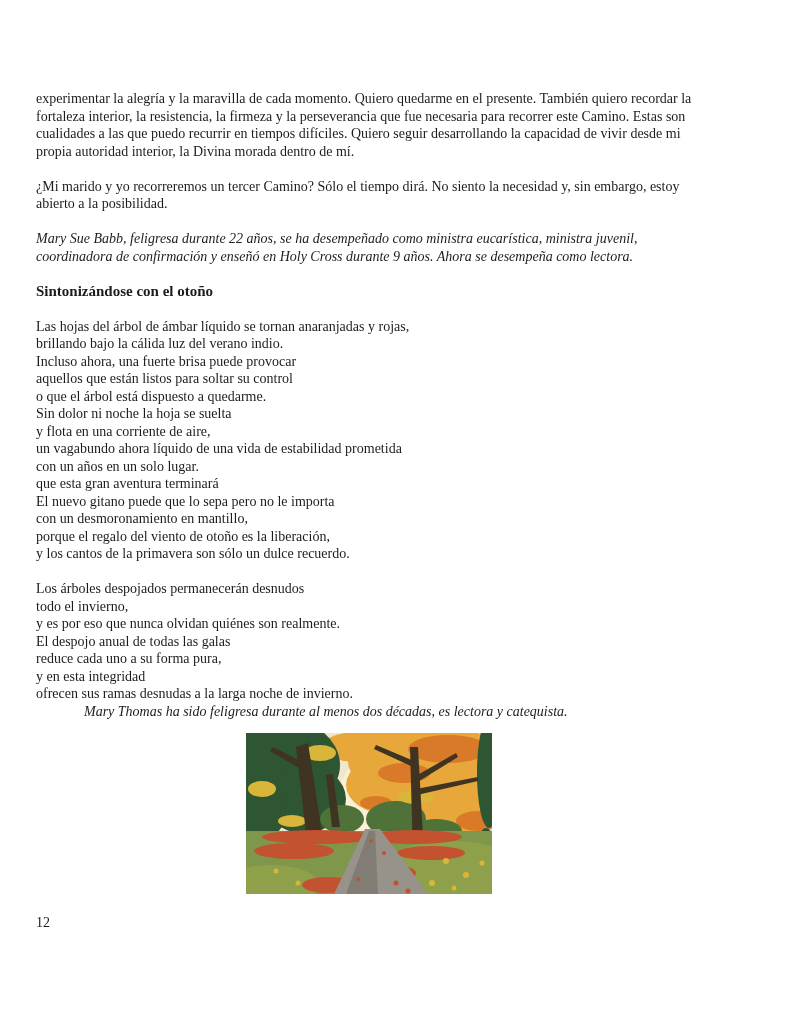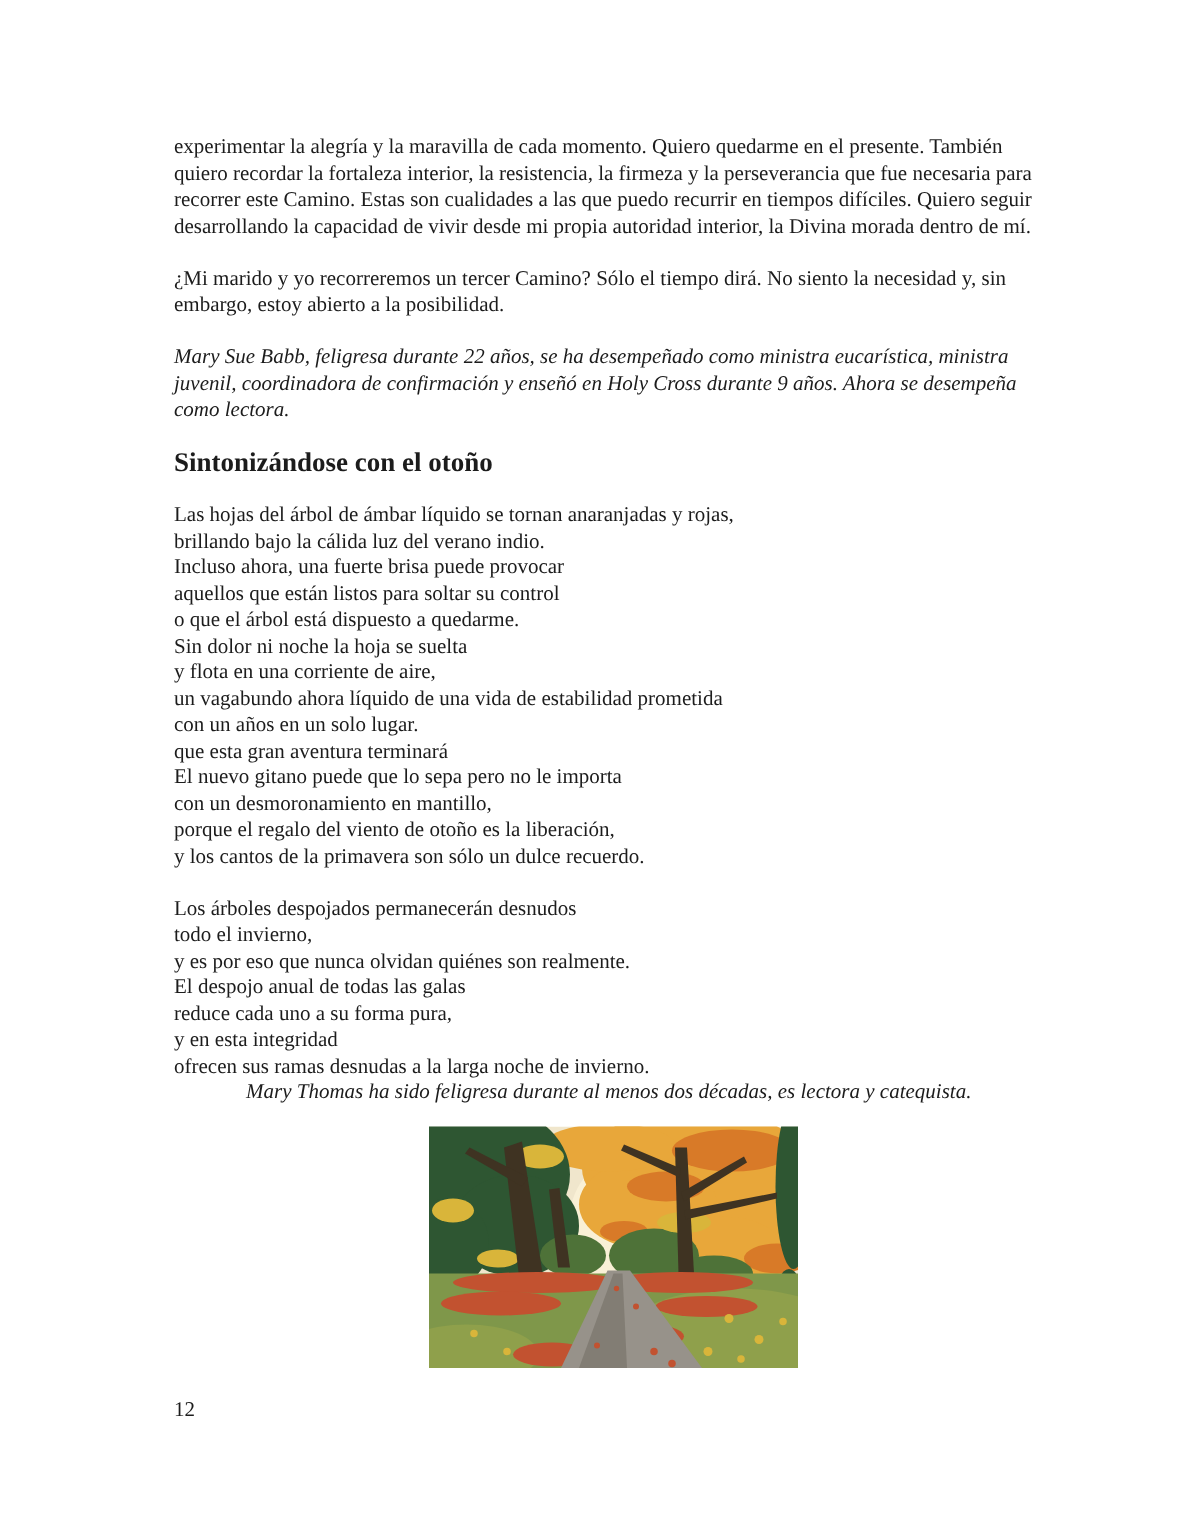--- a/index.html
+++ b/index.html
@@ -3,31 +3,31 @@
 <meta charset="utf-8">
 <style>
   html,body{margin:0;padding:0;background:#ffffff;}
   .page{
     position:relative;
     width:791px;
     height:1023px;
     margin:0 auto;
     background:#ffffff;
     box-sizing:border-box;
-    padding:90px 90px 0 116px;
+    padding:90px 90px 0 36px;
     font-family:"Liberation Serif", serif;
     font-size:14px;
     line-height:17.5px;
     color:#1c1c1c;
     overflow:hidden;
   }
   .para{margin:0 0 17.5px 0;}
   .author-note{font-style:italic; margin:0 0 17.5px 0;}
   .section-heading{
-    font-size:18px;
+    font-size:15px;
     font-weight:bold;
     margin:0 0 17.5px 0;
   }
   .poem{margin:0 0 17.5px 0;}
   .poem-line{white-space:nowrap;}
   .credit-line{font-style:italic; padding-left:48px; margin:0;}
   .photo-wrap{
     width:246px;
     height:161px;
     margin:13px auto 0 auto;

